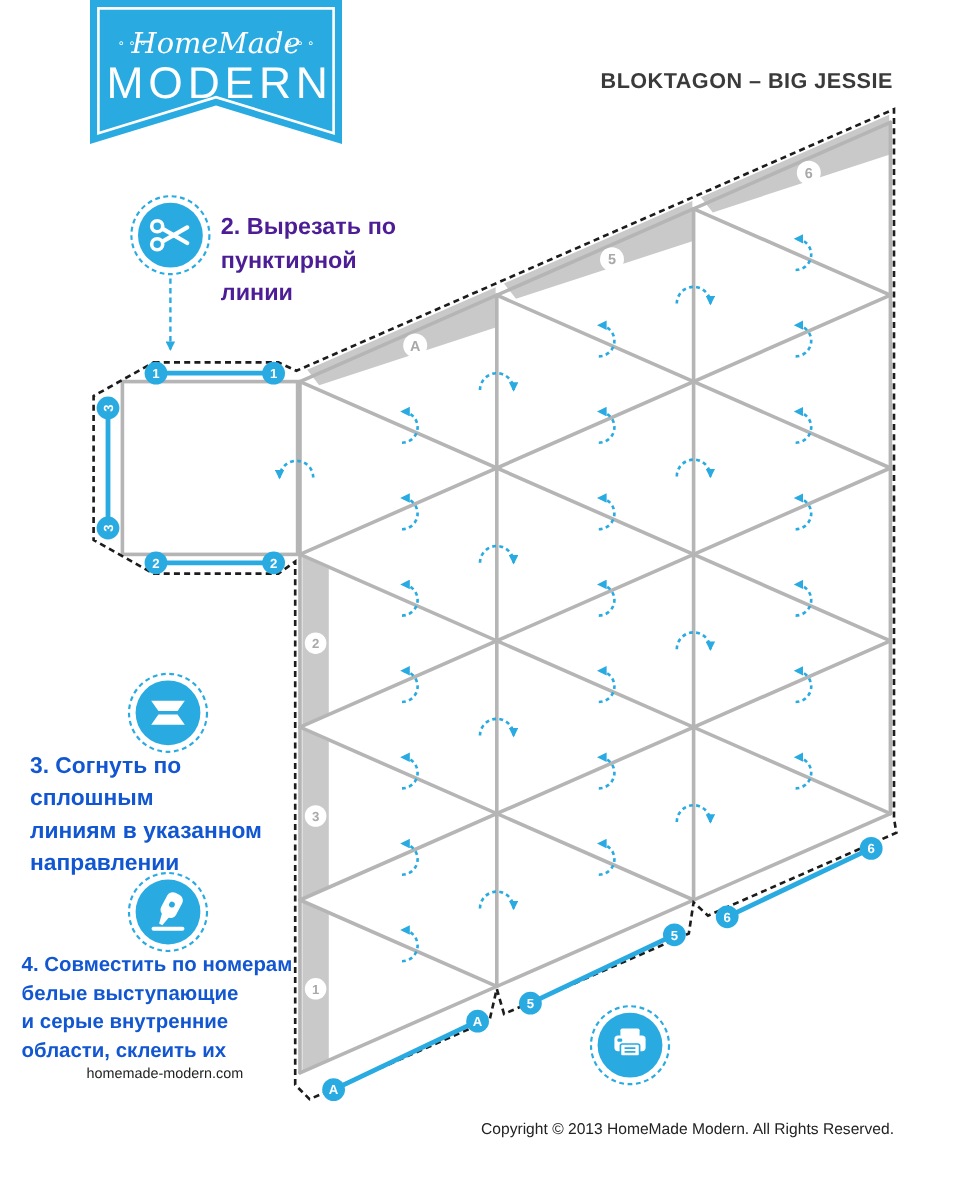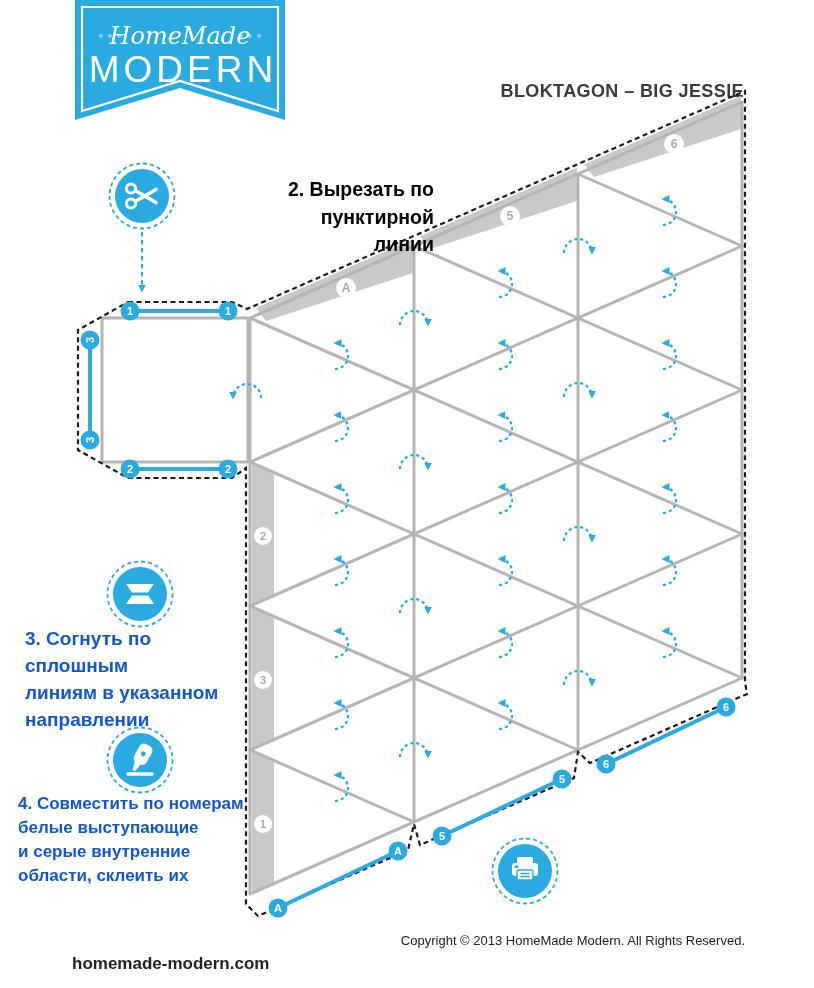--- a/index.html
+++ b/index.html
@@ -5,22 +5,22 @@
   html,body{margin:0;padding:0;background:#fff;}
   #page{position:relative;width:814px;height:988px;background:#fff;overflow:hidden;
         font-family:"Liberation Sans",sans-serif;}
   .abs{position:absolute;}
   .step-text{position:absolute;white-space:pre-line;font-weight:bold;line-height:1.42;}
   #step2-text{left:184px;top:176px;font-size:19.5px;width:250px;}
   #step3-text{left:25px;top:626px;font-size:19px;width:230px;}
   #step4-text{left:18px;top:792px;font-size:17px;width:250px;}
   #step1-text{left:566px;top:852px;font-size:19.5px;width:230px;}
   #doc-title{position:absolute;top:57px;right:70px;font-size:18px;font-weight:bold;
-             letter-spacing:.4px;margin-top:24px;}
-  #footer-site{position:absolute;left:72px;top:954px;font-size:17px;font-weight:bold;}
+             letter-spacing:.4px;}
+  #footer-site{position:absolute;left:72px;top:887px;font-size:12px;font-weight:normal;}
   #footer-copy{position:absolute;right:69px;top:933px;font-size:13px;}
   #logo{position:absolute;left:75px;top:0;}
   svg text{font-family:"Liberation Sans",sans-serif;}
   .brand-script{font-family:"DejaVu Serif",serif;font-style:italic;}
 </style>
 </head>
 <body>
 
 <div id="page">
 
@@ -175,21 +175,21 @@
       <circle r="32.5" fill="none" stroke="#29abe2" stroke-width="1.8" stroke-dasharray="4 3"></circle>
       <circle r="27" fill="#29abe2"></circle>
       <rect x="-8" y="-14" width="16" height="7" rx="1.5" fill="#ffffff"></rect>
       <rect x="-13" y="-8" width="26" height="13" rx="3" fill="#ffffff"></rect>
       <rect x="-10.5" y="-5.5" width="4" height="2.6" rx="1" fill="#29abe2"></rect>
       <rect x="-8" y="-1" width="16" height="10" rx="1.5" fill="#ffffff" stroke="#29abe2" stroke-width="1.4"></rect>
       <path d="M -4.5,2.5 L 4.5,2.5 M -4.5,5.5 L 4.5,5.5" stroke="#29abe2" stroke-width="1.4"></path>
     </g>
   </svg>
 
-  <div id="step2-text" class="step-text" style="color: #000000; text-align: right;">2. Вырезать по пунктирной
+  <div id="step2-text" class="step-text" style="color: #4c1d95;">2. Вырезать по пунктирной
 линии</div>
   <div id="step3-text" class="step-text" style="color: rgb(18, 87, 209);">3. Согнуть по сплошным
 линиям в указанном
 направлении</div>
   <div id="step4-text" class="step-text" style="color: rgb(18, 87, 209);">4. Совместить по номерам
 белые выступающие
 и серые внутренние
 области, склеить их</div>
 
   <div id="footer-site" style="color: rgb(34, 34, 34);">homemade-modern.com</div>

